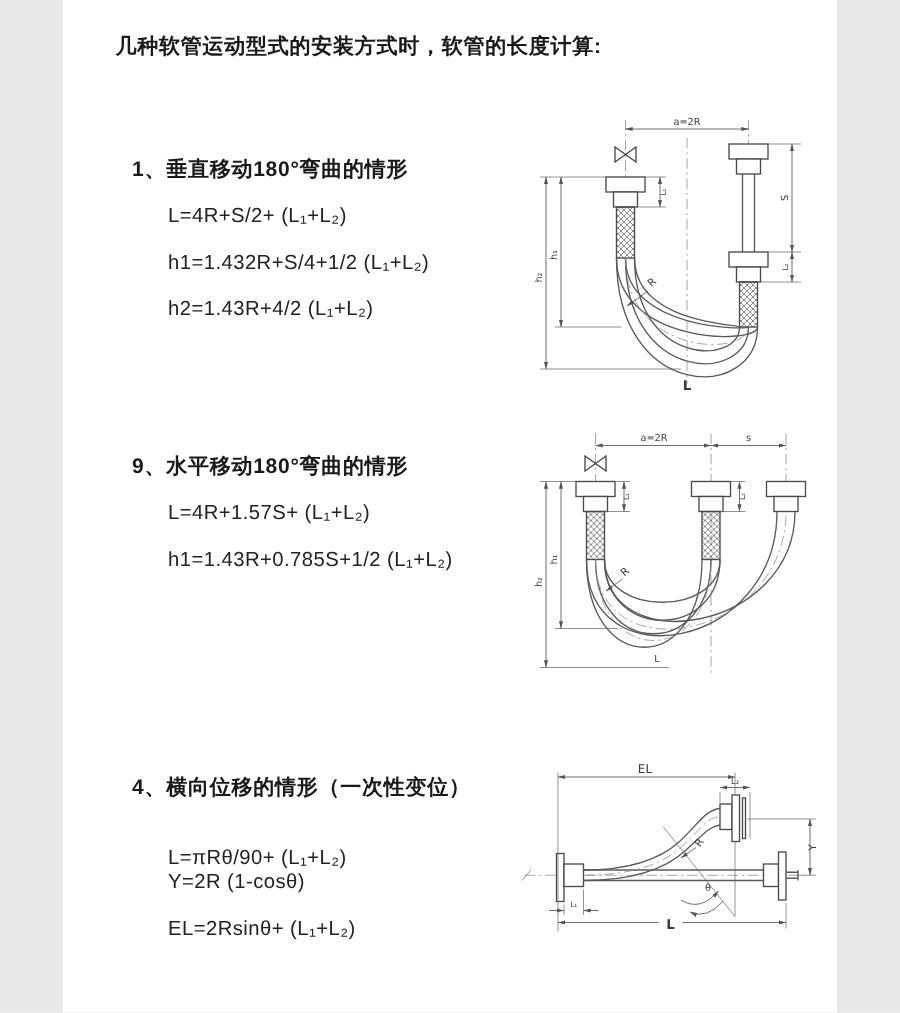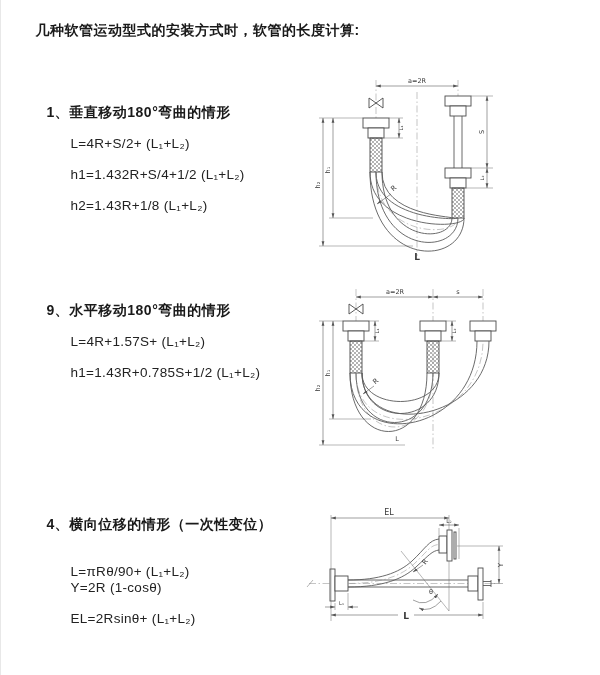--- a/index.html
+++ b/index.html
@@ -1,17 +1,17 @@
 <!DOCTYPE html>
 <html><head>
 <meta charset="utf-8">
 <style>
   html,body{margin:0;padding:0;background:#e8e8e8;}
   .page{
-    position:relative;width:599px;height:675px;background:#ffffff;
+    position:relative;width:516px;height:675px;background:#ffffff;
     font-family:"Liberation Sans","DejaVu Sans",sans-serif;color:#1a1a1a;
     overflow:hidden;margin:0 auto;
   }
   .doc-title{
     position:absolute;left:35px;top:22px;font-size:14px;font-weight:bold;
     letter-spacing:.5px;white-space:nowrap;
   }
   .sec-heading{
     position:absolute;left:46px;font-size:14px;font-weight:bold;letter-spacing:.5px;white-space:nowrap;
   }
@@ -39,21 +39,21 @@
 </head>
 <body>
 
 <div class="page">
 
   <div class="doc-title">几种软管运动型式的安装方式时，软管的长度计算:</div>
 
   <div class="sec-heading" style="top:104px">1、垂直移动180°弯曲的情形</div>
   <div class="formula" style="top:136px">L=4R+S/2+ (L₁+L₂)</div>
   <div class="formula" style="top:167px">h1=1.432R+S/4+1/2 (L₁+L₂)</div>
-  <div class="formula" style="top:198px">h2=1.43R+1/8 (L₁+L₂)</div>
+  <div class="formula" style="top:198px">h2=1.43R+4/2 (L₁+L₂)</div>
 
   <div class="sec-heading" style="top:302px">9、水平移动180°弯曲的情形</div>
   <div class="formula" style="top:334px">L=4R+1.57S+ (L₁+L₂)</div>
   <div class="formula" style="top:365px">h1=1.43R+0.785S+1/2 (L₁+L₂)</div>
 
   <div class="sec-heading" style="top:516px">4、横向位移的情形（一次性变位）</div>
   <div class="formula" style="top:564px">L=πRθ/90+ (L₁+L₂)</div>
   <div class="formula" style="top:580px">Y=2R (1-cosθ)</div>
   <div class="formula" style="top:611px">EL=2Rsinθ+ (L₁+L₂)</div>
 

